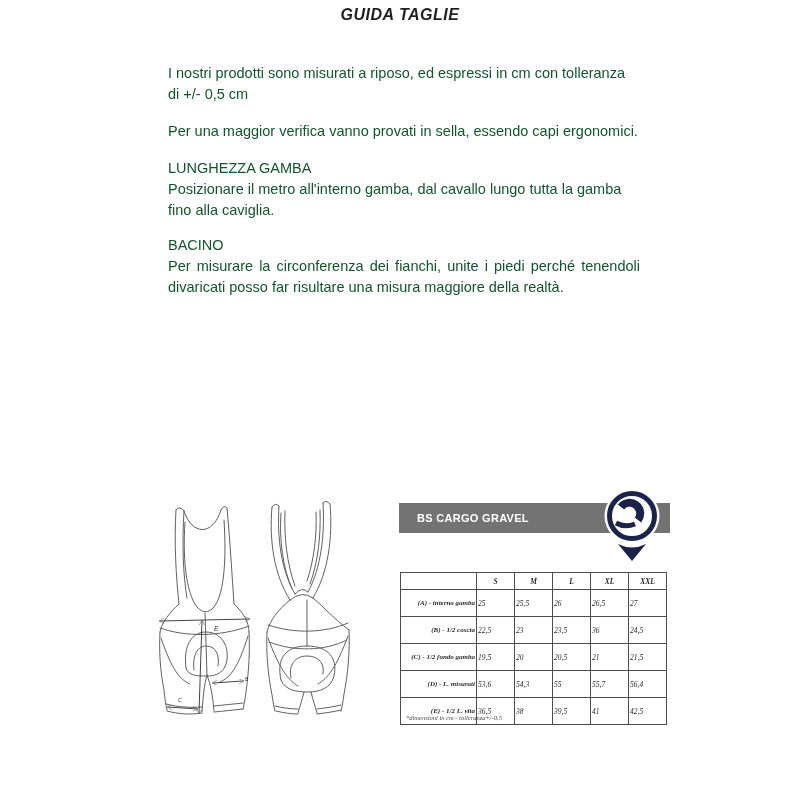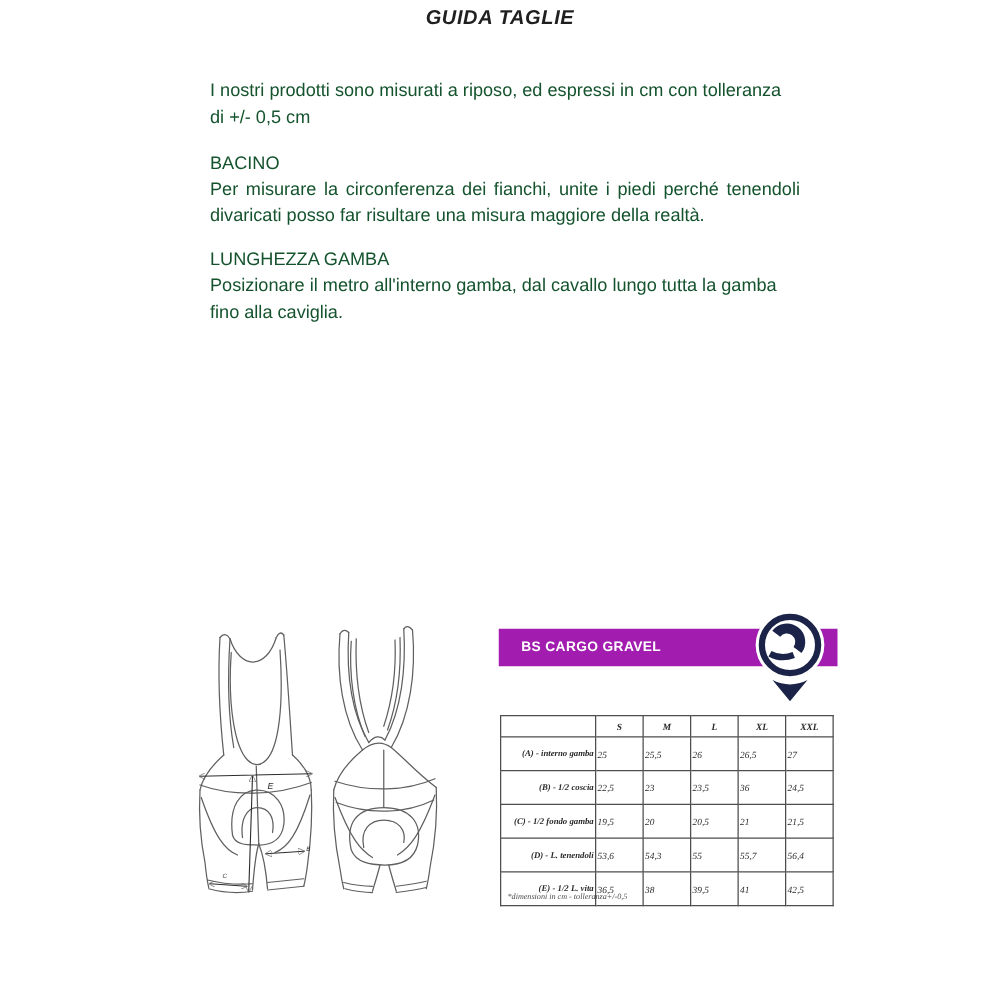--- a/index.html
+++ b/index.html
@@ -10,21 +10,21 @@
 et      font-size:23px;font-weight:700;font-style:italic;letter-spacing:.5px;color:#1f1f1f;}
 
   .text-col{position:absolute;left:168px;top:63px;width:472px;font-size:14.5px;line-height:21px;color:#14532d;}
   .text-col p{margin:0 0 16px 0;}
   .sec{margin:0 0 10px 0;}
   .sec .sec-h{margin:0;}
   .sec .sec-b{margin:0 0 14px 0;}
   .justify{text-align:justify;}
 
   
-  .product-bar{position:absolute;left:399px;top:503px;width:271px;height:30px;background:#a21caf;}
+  .product-bar{position:absolute;left:399px;top:503px;width:271px;height:30px;background:#737373;}
   .product-bar span{display:block;padding:0 0 0 18px;line-height:30px;color:#ffffff;
       font-size:11px;font-weight:700;letter-spacing:.3px;}
   .brand-logo{position:absolute;left:600px;top:486px;}
 
   table.sizes{position:absolute;left:400px;top:572px;border-collapse:collapse;table-layout:fixed;
       font-family:"Liberation Serif",serif;font-style:italic;color:#2a2a2a;}
   table.sizes th,table.sizes td{border:1px solid #4d4d4d;overflow:hidden;white-space:nowrap;}
   table.sizes th{height:14px;font-size:7.5px;font-weight:700;text-align:center;}
   table.sizes td{height:24px;font-size:7.5px;text-align:left;}
   table.sizes td.rowlabel{text-align:right;padding-left:5px;font-weight:700;font-size:7px;}
@@ -40,27 +40,28 @@
 </style>
 </head>
 <body>
 
 <div id="page">
 
   <div class="page-title">GUIDA TAGLIE</div>
 
   <div class="text-col">
     <p>I nostri prodotti sono misurati a riposo, ed espressi in cm con tolleranza di +/- 0,5 cm</p>
+    <p>Per una maggior verifica vanno provati in sella, essendo capi ergonomici.</p>
+    <div class="sec">
+      <p class="sec-h">LUNGHEZZA GAMBA</p>
+      <p class="sec-b">Posizionare il metro all'interno gamba, dal cavallo lungo tutta la gamba fino alla caviglia.</p>
+    </div>
     <div class="sec">
       <p class="sec-h">BACINO</p>
       <p class="sec-b justify">Per misurare la circonferenza dei fianchi, unite i piedi perché tenendoli divaricati posso far risultare una misura maggiore della realtà.</p>
-    </div>
-    <div class="sec">
-      <p class="sec-h">LUNGHEZZA GAMBA</p>
-      <p class="sec-b">Posizionare il metro all'interno gamba, dal cavallo lungo tutta la gamba fino alla caviglia.</p>
     </div>
   </div>
 
   <svg class="diagram" width="250" height="295" viewBox="0 0 250 295">
     <defs>
       <marker id="ah" viewBox="0 0 10 10" refX="8" refY="5" markerWidth="6" markerHeight="6" orient="auto-start-reverse">
         <path d="M0,0 L10,5 L0,10 z" fill="#2e2e2e" stroke="none"></path>
       </marker>
     </defs>
 
@@ -184,21 +185,21 @@
         </tr>
         <tr>
           <td class="rowlabel">(C) - 1/2 fondo gamba</td>
           <td>19,5</td>
           <td>20</td>
           <td>20,5</td>
           <td>21</td>
           <td>21,5</td>
         </tr>
         <tr>
-          <td class="rowlabel">(D) - L. tenendoli</td>
+          <td class="rowlabel">(D) - L. misurati</td>
           <td>53,6</td>
           <td>54,3</td>
           <td>55</td>
           <td>55,7</td>
           <td>56,4</td>
         </tr>
         <tr>
           <td class="rowlabel">(E) - 1/2 L. vita</td>
           <td>36,5</td>
           <td>38</td>

